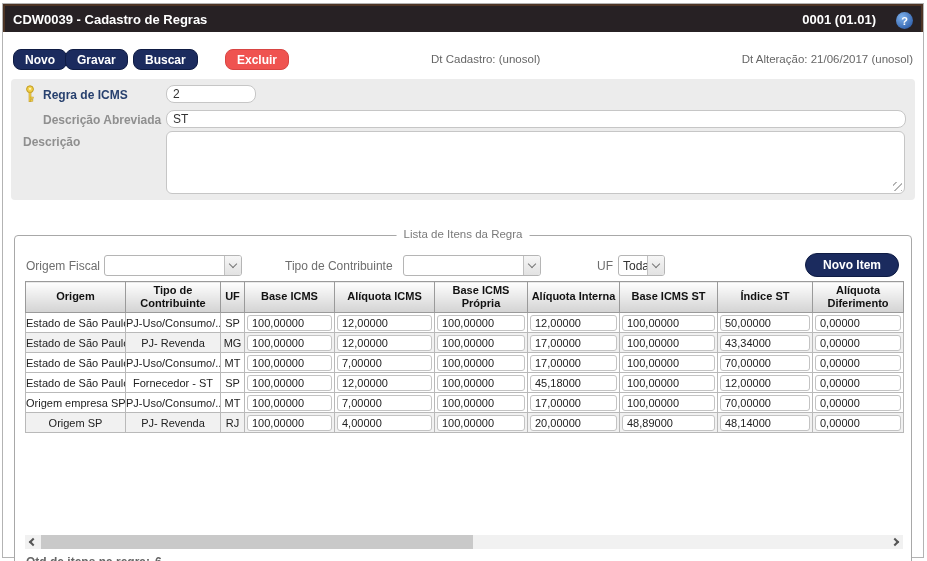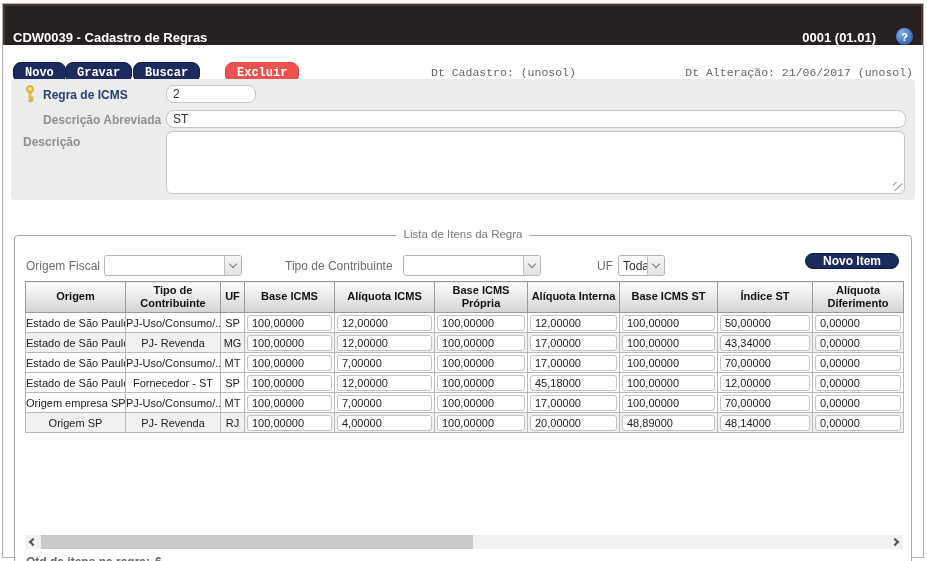--- a/index.html
+++ b/index.html
@@ -1,30 +1,30 @@
 <!DOCTYPE html>
 <html style="--titlebar: #272124; --primary-button: #1b2b5e; --danger-button: #ef5350;"><head>
 <meta charset="utf-8">
 <style>
   * { box-sizing: border-box; margin: 0; padding: 0; }
   html,body { width:927px; height:561px; background:#fff; font-family:"Liberation Sans",sans-serif; }
   .window { position:absolute; left:2px; top:3px; width:922px; height:555px; border:1px solid #b3b3b3; background:#fff; }
 
   
-  .titlebar { height:41px; background:var(--titlebar,#272124); border:2px solid #4d3425; border-bottom:none;
-    display:flex; align-items:flex-end; color:#fff; padding:0 8px; }
+  .titlebar { height:28px; background:var(--titlebar,#272124); border:2px solid #4d3425; border-bottom:none;
+    display:flex; align-items:flex-start; color:#fff; padding:6px 8px; }
   .titlebar .title { font-size:13px; font-weight:bold; }
   .titlebar .spacer { flex:1; }
   .titlebar .version { font-size:13px; font-weight:bold; margin-right:20px; }
   .help-icon { width:17px; height:17px; border-radius:50%;
     background:radial-gradient(circle at 35% 30%, #7fb2ec, #1c4c9c);
     color:#fff; font-size:11px; font-weight:bold; display:flex; align-items:center; justify-content:center; cursor:pointer; }
 
   
-  .toolbar { position:relative; height:56px;font-family:Liberation Mono, monospace; }
+  .toolbar { position:relative; height:56px; }
   .btn { position:absolute; top:17px; height:21px; padding:0 11px; border-radius:8px;
     background:var(--primary-button,#1b2b5e); border:1px solid #0f1c44; color:#fff;
     font-size:12px; font-weight:bold; font-family:inherit; cursor:pointer; }
   .btn.danger { background:var(--danger-button,#ef5350); border-color:#d84543;text-align:center; }
   .dt-text { position:absolute; top:21px; font-size:11.5px; color:#666; }
 
   
   .form-section { position:absolute; left:8px; right:8px; top:75px; height:121px; background:#ececec; border-radius:4px; }
   .form-label { position:absolute; font-size:12px; font-weight:bold; color:#8f8f8f; }
   .form-label.key { color:#27406e; left:32px; top:9px; }
@@ -44,21 +44,21 @@
 
   
   .filter-label { position:absolute; top:23px; font-size:12px; color:#6e6e6e; }
   .combo { position:absolute; top:19px; height:21px; background:#fff; border:1px solid #b5b5b5;
     border-radius:3px; display:flex; align-items:center; cursor:pointer; overflow:hidden; }
   .combo .val { flex:1; font-size:12px; color:#333; padding:0 4px; white-space:nowrap; overflow:hidden; }
   .combo .arrow { width:17px; height:100%; background:linear-gradient(#f6f6f6,#e2e2e2);
     border-left:1px solid #c0c0c0; display:flex; align-items:center; justify-content:center; }
   .chev-down { width:6px; height:6px; border-right:1.5px solid #777; border-bottom:1.5px solid #777;
     transform:rotate(45deg); margin-top:-3px; }
-  .pill-btn { position:absolute; right:12px; top:17px; height:16px; padding:0 17px; border-radius:13px;
+  .pill-btn { position:absolute; right:12px; top:17px; height:24px; padding:0 17px; border-radius:13px;
     background:var(--primary-button,#1b2b5e); border:1px solid #0f1c44; color:#fff;
     font-size:12px; font-weight:bold; font-family:inherit; cursor:pointer;text-align:center; }
 
   
   .grid-wrap { position:absolute; left:10px; top:45px; }
   table.grid { border-collapse:collapse; table-layout:fixed; width:878px; }
   table.grid th { background:linear-gradient(#fefefe,#d3d3d3); border:1px solid #9a9a9a;
     font-size:11px; font-weight:bold; color:#111; text-align:center; height:31px; padding:1px 2px; line-height:1.2; }
   table.grid td { border:1px solid #b9b9b9; height:20px; font-size:11px; color:#222; padding:0; background:#fff; }
   table.grid tr.shaded td { background:#f1f1f1; }

